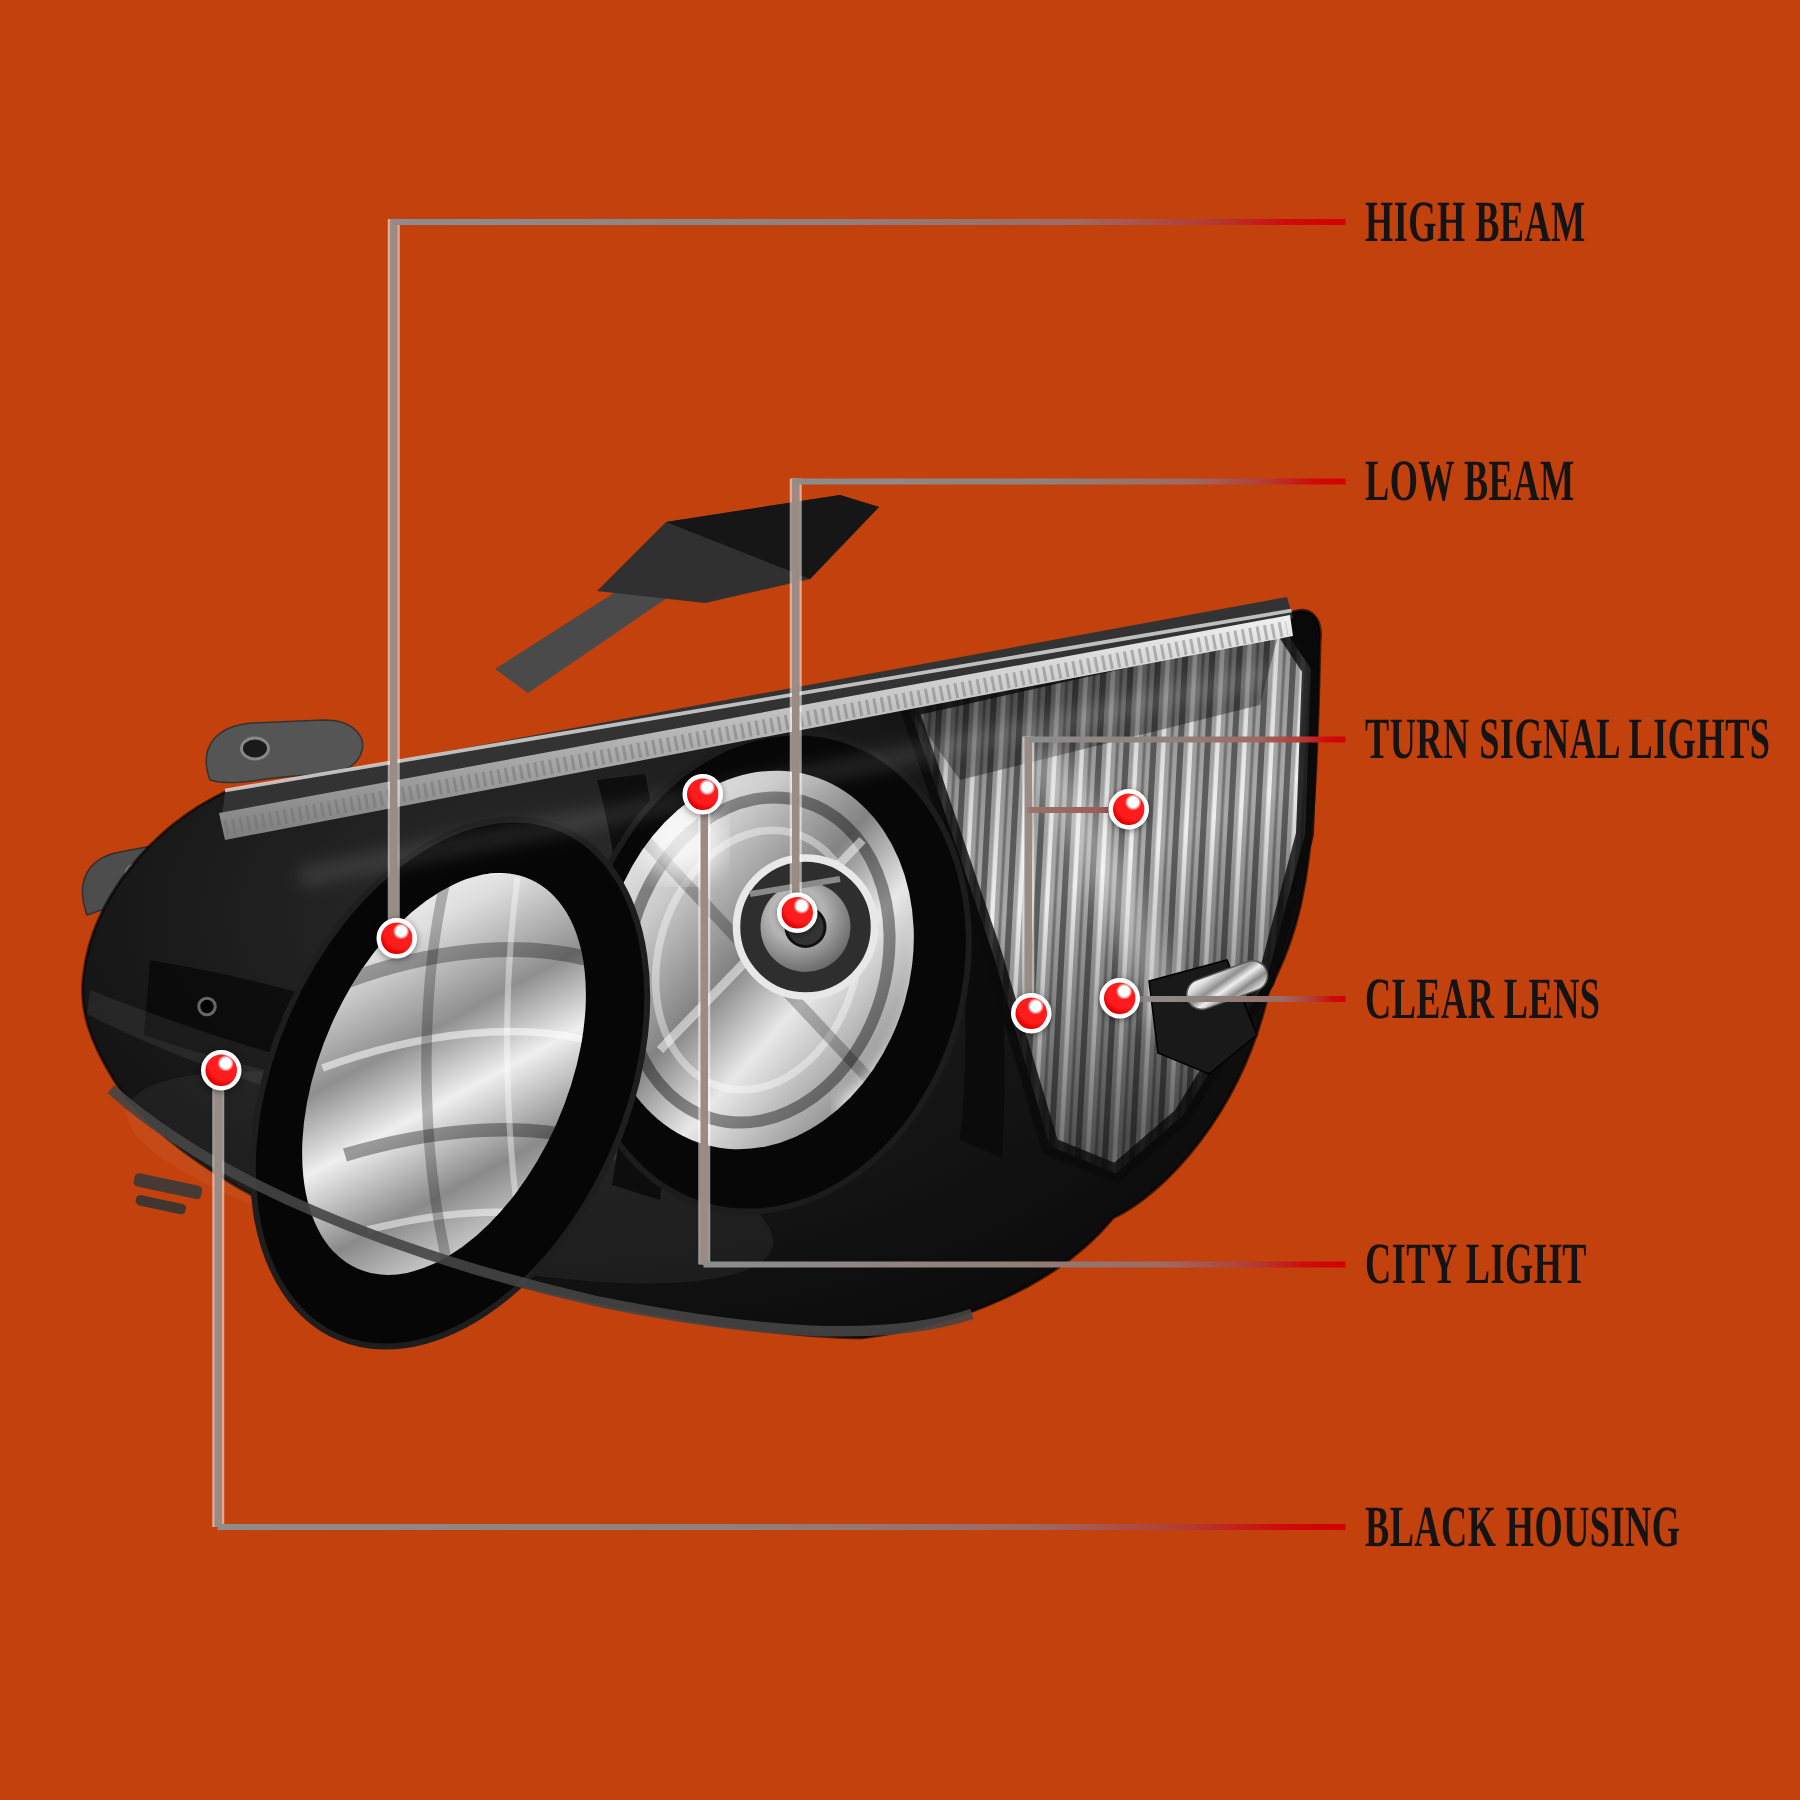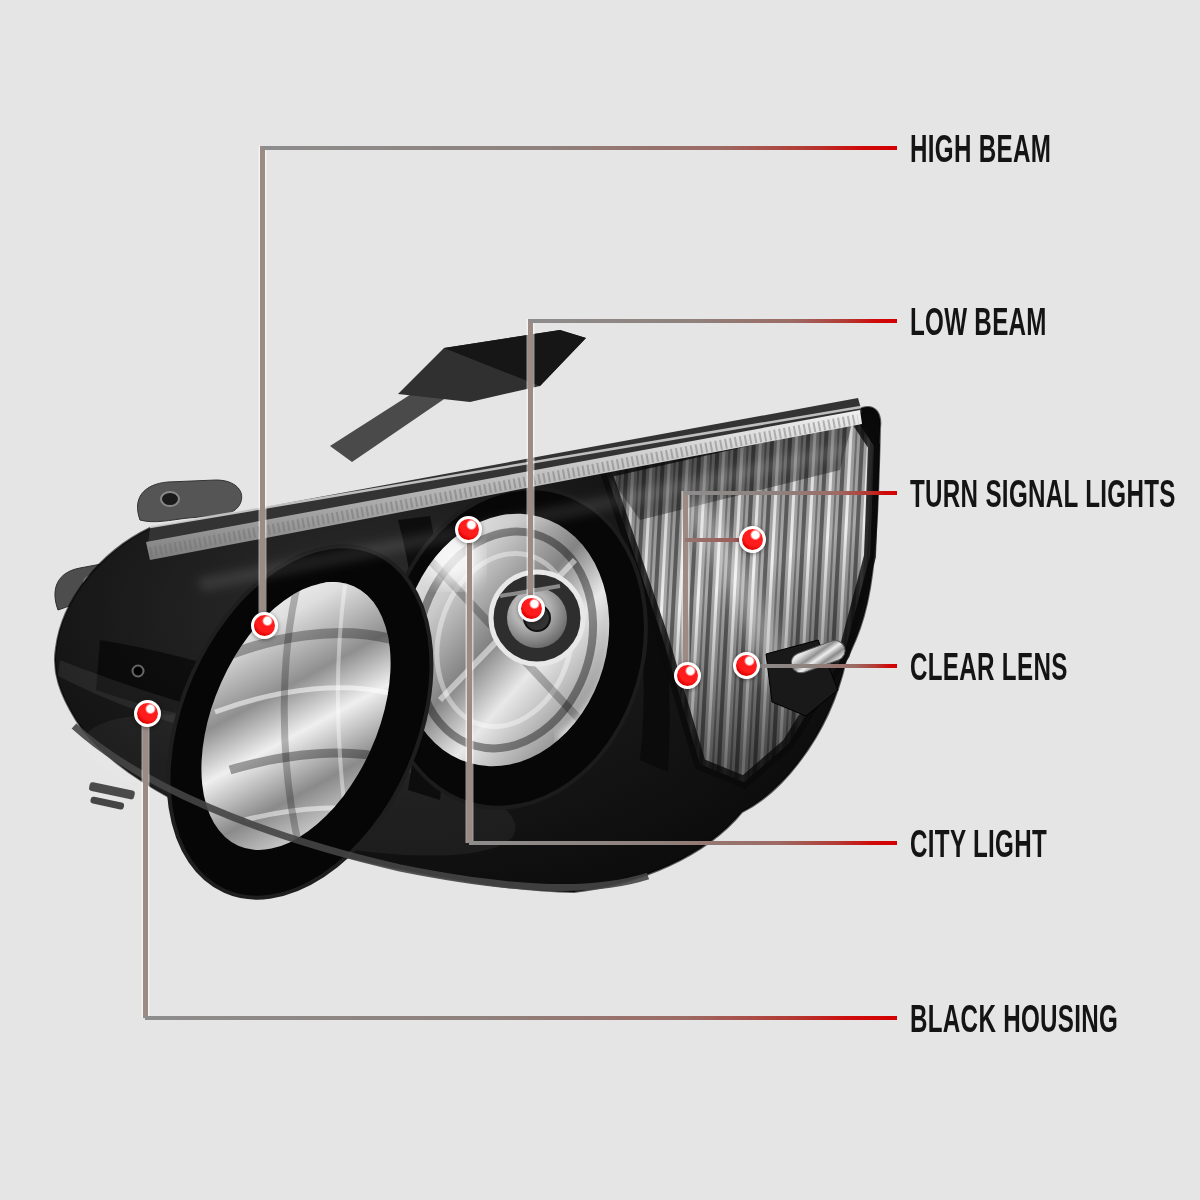--- a/index.html
+++ b/index.html
@@ -1,21 +1,21 @@
 <!DOCTYPE html>
 <html><head>
 <meta charset="utf-8">
 <style>
   html,body{margin:0;padding:0;background:#ffffff;}
   .stage{
     position:relative;
     width:1200px;height:1200px;
-    background:#e5e5e5;
+    background:#c2410c;
     overflow:hidden;
-    font-family:Liberation Sans, sans-serif;
+    font-family:Liberation Serif, serif;
   }
   .stage svg{position:absolute;left:0;top:0;}
   
   .hline{
     position:absolute;height:4px;margin-top:-2px;
     background:linear-gradient(90deg,#8d8d8d 0%,#8f817c 45%,#9d6a64 72%,#b33a33 86%,#cf0b0b 94%,#d40000 100%);
   }
   .hline.branch{
     background:linear-gradient(90deg,#97756f 0%,#9d5450 100%);
   }

